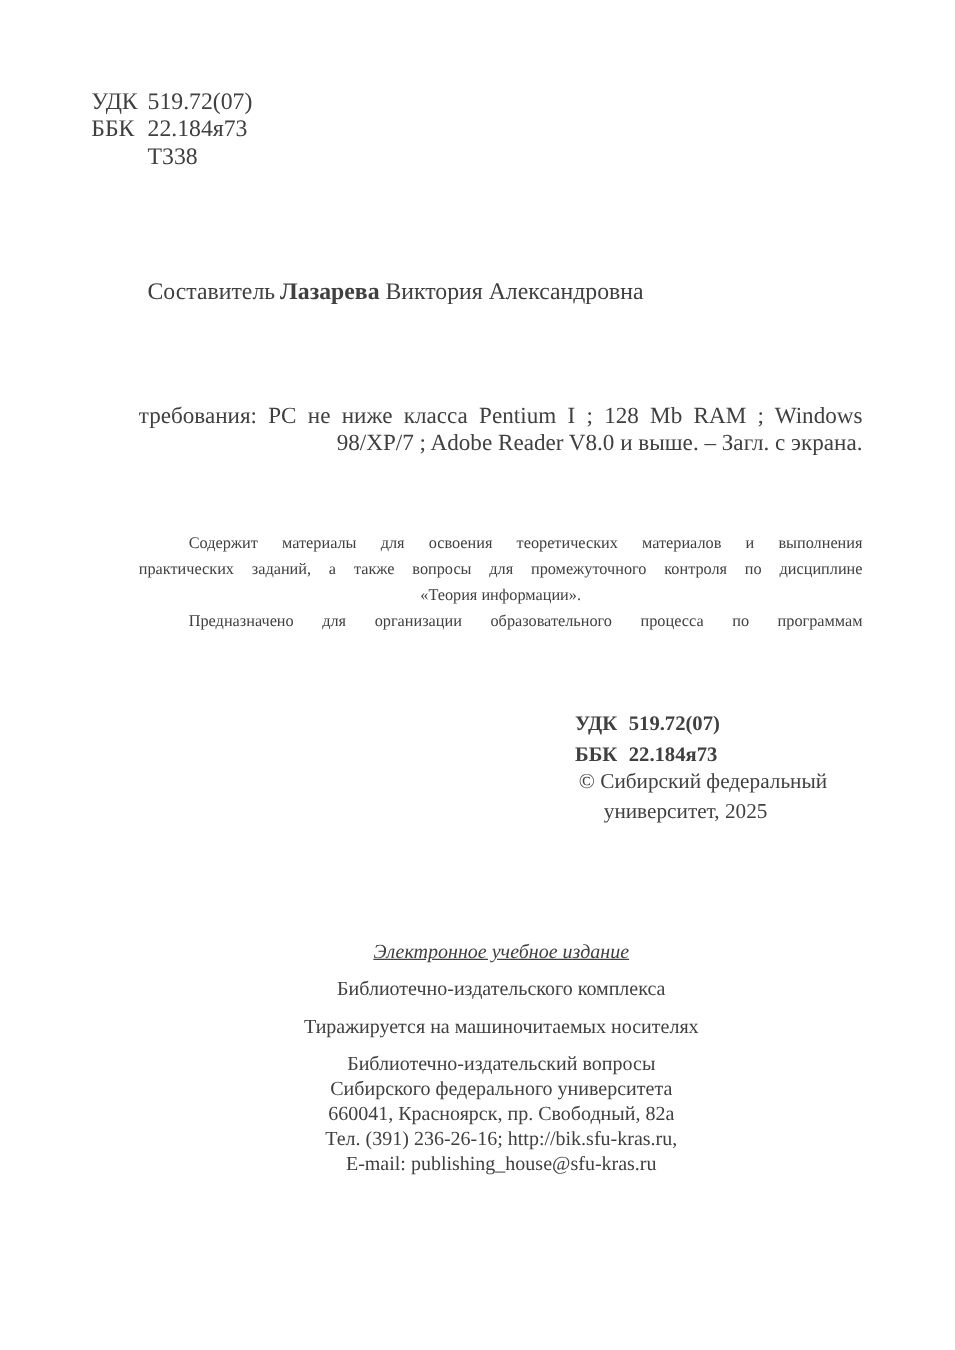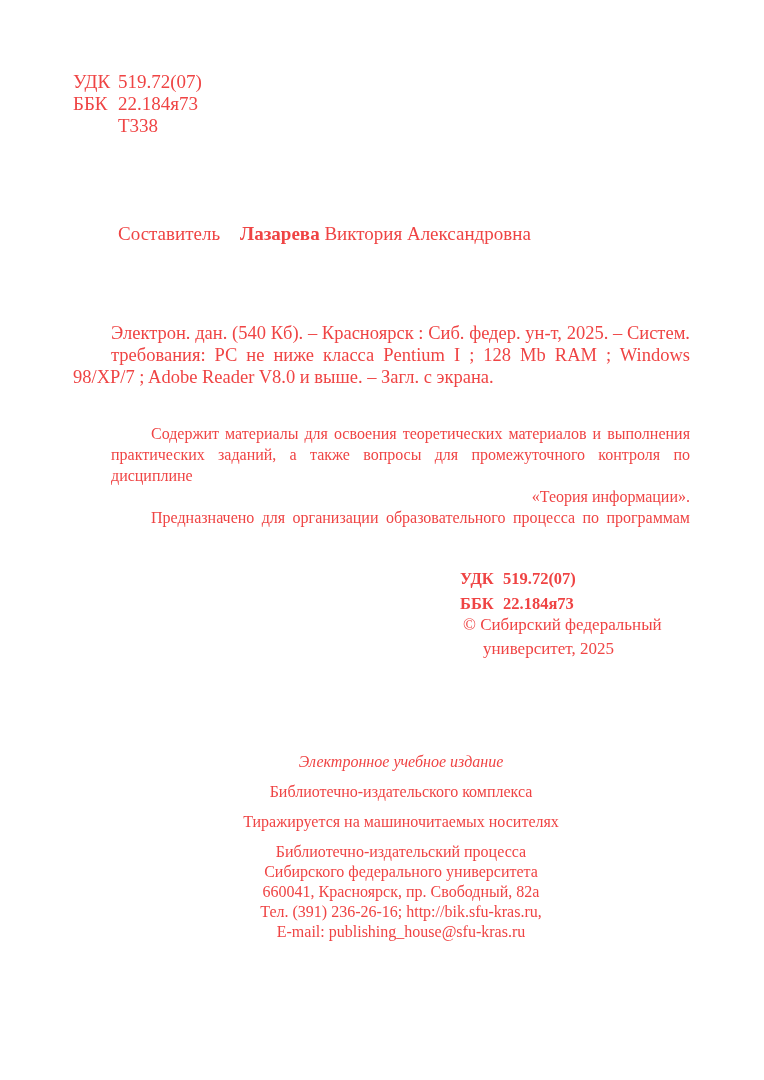--- a/index.html
+++ b/index.html
@@ -6,21 +6,21 @@
     margin: 0;
     padding: 0;
     background: #e8e8e8;
   }
   .page {
     position: relative;
     width: 764px;
     height: 1080px;
     margin: 0 auto;
     background: #ffffff;
-    color: #ef4444;
+    color: #404040;
     font-family: "Liberation Serif", "DejaVu Serif", serif;
     overflow: hidden;
   }
   
   .top-codes {
     position: absolute;
     left: 73px;
     top: 71px;
     font-size: 19px;
     line-height: 22px;
@@ -29,52 +29,53 @@
   .top-codes .lbl { display: inline-block; width: 45px; }
   
   .compiler {
     position: absolute;
     left: 118px;
     top: 223px;
     font-size: 19px;
     line-height: 22px;
     white-space: nowrap;
   }
-  .compiler .name { font-weight: bold; margin-left: 20px; }
+  .compiler .name { font-weight: bold; margin-left: 4px; }
   
   .biblio {
     position: absolute;
     left: 73px;
     top: 322px;
     width: 617px;
     font-size: 18.5px;
     line-height: 22px;
   }
   .biblio .jline {
     text-align: justify;
     text-align-last: justify;
   }
   .biblio .cont { margin-left: 38px; width: 579px; }
   .biblio .lastline {
+    margin-left: 38px;
     width: 579px;
-    text-align: left;
+    text-align: right;
   }
   .biblio .title { font-weight: bold; }
   
   .annotation {
     position: absolute;
     left: 111px;
     top: 423px;
     width: 579px;
-    font-size: 16px;
+    font-size: 13px;
     line-height: 21px;
   }
   .annotation .jline { text-align: justify; text-align-last: justify; }
   .annotation .indent { text-indent: 40px; }
-  .annotation .endline { text-align: right; }
+  .annotation .endline { text-align: center; }
   
   .bottom-codes {
     position: absolute;
     left: 460px;
     top: 566px;
     font-size: 16.5px;
     line-height: 25px;
     font-weight: bold;
     white-space: nowrap;
   }
@@ -92,37 +93,36 @@
   .colophon {
     position: absolute;
     left: 112px;
     top: 752px;
     width: 578px;
     font-size: 16px;
     line-height: 20px;
     text-align: center;
   }
   .colophon .group { margin-top: 10px; }
-  .colophon .edition { font-style: italic; }
+  .colophon .edition { font-style: italic; text-decoration: underline; }
 </style>
 </head>
 <body>
 
 <div class="page">
 
   <div class="top-codes">
     <div class="row"><span class="lbl">УДК</span><span>519.72(07)</span></div>
     <div class="row"><span class="lbl">ББК</span><span>22.184я73</span></div>
     <div class="row"><span class="lbl"></span><span>Т338</span></div>
   </div>
 
   <div class="compiler"><span>Составитель</span><span class="name">Лазарева</span><span> Виктория Александровна</span></div>
 
   <div class="biblio">
-    <div class="jline cont">Электрон. дан. (540 Кб). – Красноярск : Сиб. федер. ун-т, 2025. – Систем.</div>
     <div class="jline cont">требования: PC не ниже класса Pentium I ; 128 Mb RAM ; Windows</div>
     <div class="lastline">98/XP/7 ; Adobe Reader V8.0 и выше. – Загл. с экрана.</div>
   </div>
 
   <div class="annotation">
     <div class="jline indent">Содержит материалы для освоения теоретических материалов и выполнения</div>
     <div class="jline">практических заданий, а также вопросы для промежуточного контроля по дисциплине</div>
     <div class="endline">«Теория информации».</div>
     <div class="jline indent">Предназначено для организации образовательного процесса по программам</div>
   </div>
@@ -139,21 +139,21 @@
 
   <div class="colophon">
     <div class="edition">Электронное учебное издание</div>
     <div class="group">
       <div>Библиотечно-издательского комплекса</div>
     </div>
     <div class="group">
       <div>Тиражируется на машиночитаемых носителях</div>
     </div>
     <div class="group">
-      <div>Библиотечно-издательский процесса</div>
+      <div>Библиотечно-издательский вопросы</div>
       <div>Сибирского федерального университета</div>
       <div>660041, Красноярск, пр. Свободный, 82а</div>
       <div>Тел. (391) 236-26-16; http://bik.sfu-kras.ru,</div>
       <div>E-mail: publishing_house@sfu-kras.ru</div>
     </div>
   </div>
 
 </div>
 
 </body></html>

